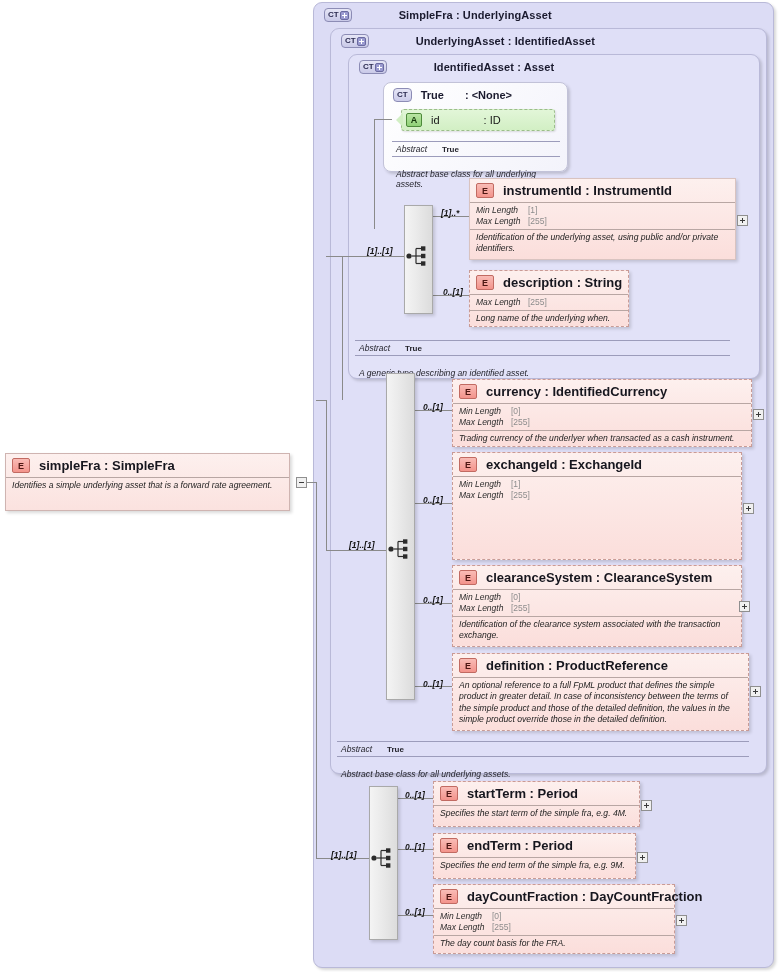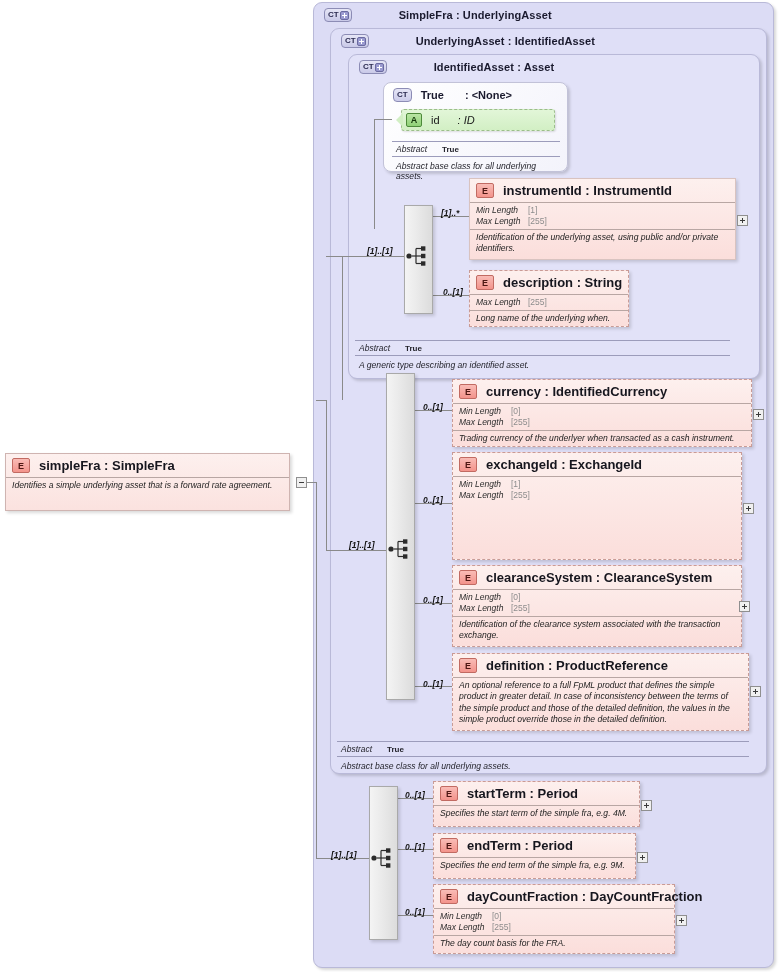--- a/index.html
+++ b/index.html
@@ -118,21 +118,21 @@
   }
   .attr-nose {
     position: absolute; left: -6px; top: 50%;
     transform: translateY(-50%);
     width: 0; height: 0;
     border-top: 7px solid transparent;
     border-bottom: 7px solid transparent;
     border-right: 7px solid #d2efc4;
   }
   .attr-name { margin-left: 9px; font-size: 11px; color: #161616; }
-  .attr-type { margin-left: 18px; font-size: 11px; color: #161616; font-style: italic; }
+  .attr-type { margin-left: 44px; font-size: 11px; color: #161616; }
 
   
   .el-box {
     position: absolute;
     background: linear-gradient(#fdf0ee,#fbdedb);
     border: 1px dashed #c99b96;
     box-shadow: 2px 2px 3px rgba(0,0,0,0.15);
   }
   .el-box.solid { border: 1px solid #d9c3c0; }
   .el-head {
@@ -186,21 +186,21 @@
   .abs-line {
     border-top: 1px solid #9c9cbb;
     display: flex; align-items: baseline;
     padding: 2px 4px 2px 4px;
     font-size: 8.5px;
   }
   .abs-key { font-style: italic; color: #24242c; width: 46px; }
   .abs-val { font-weight: bold; color: #24242c; font-size: 8px; }
   .abs-doc {
     border-top: 1px solid #9c9cbb;
-    padding: 4px 4px;
+    padding: 12px 4px;
     font-size: 8.6px; font-style: italic; color: #24242c;
   }
 
   
   .seq-col {
     position: absolute;
     background: linear-gradient(90deg,#f4f4f4,#ebebeb 40%,#dcdcdc);
     border: 1px solid #a9a9a9;
     box-shadow: 2px 2px 3px rgba(0,0,0,0.15);
   }

